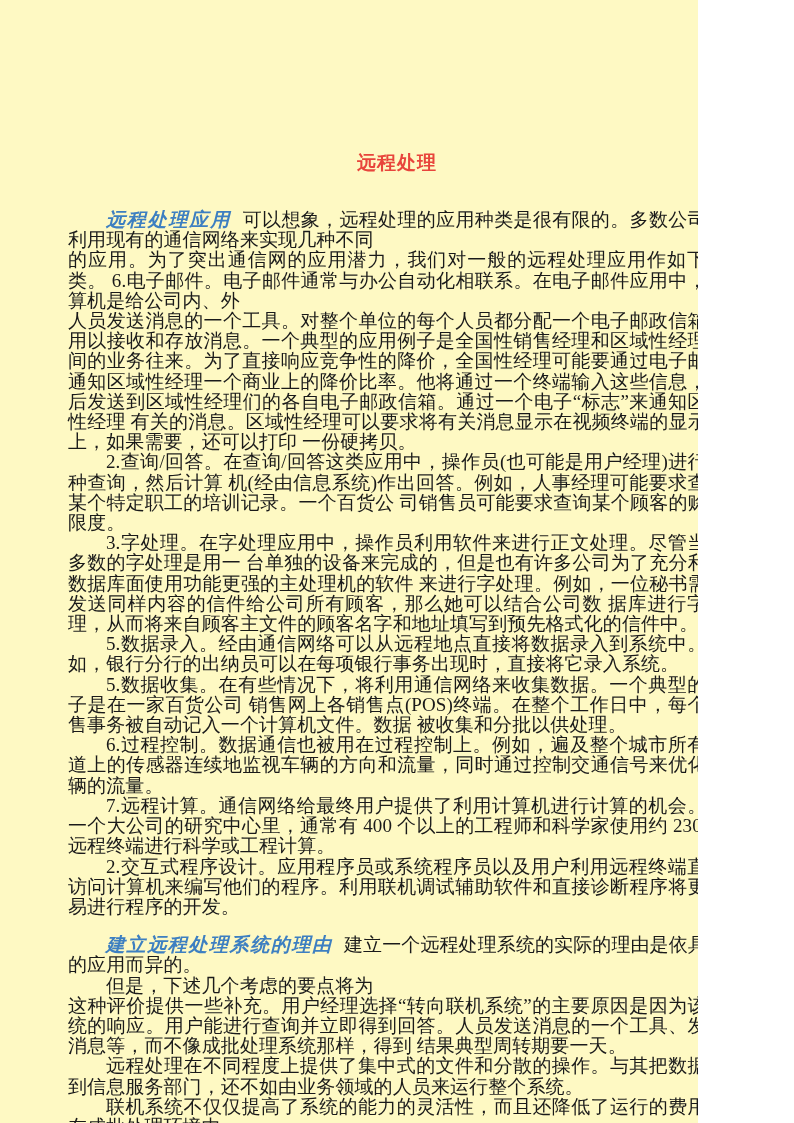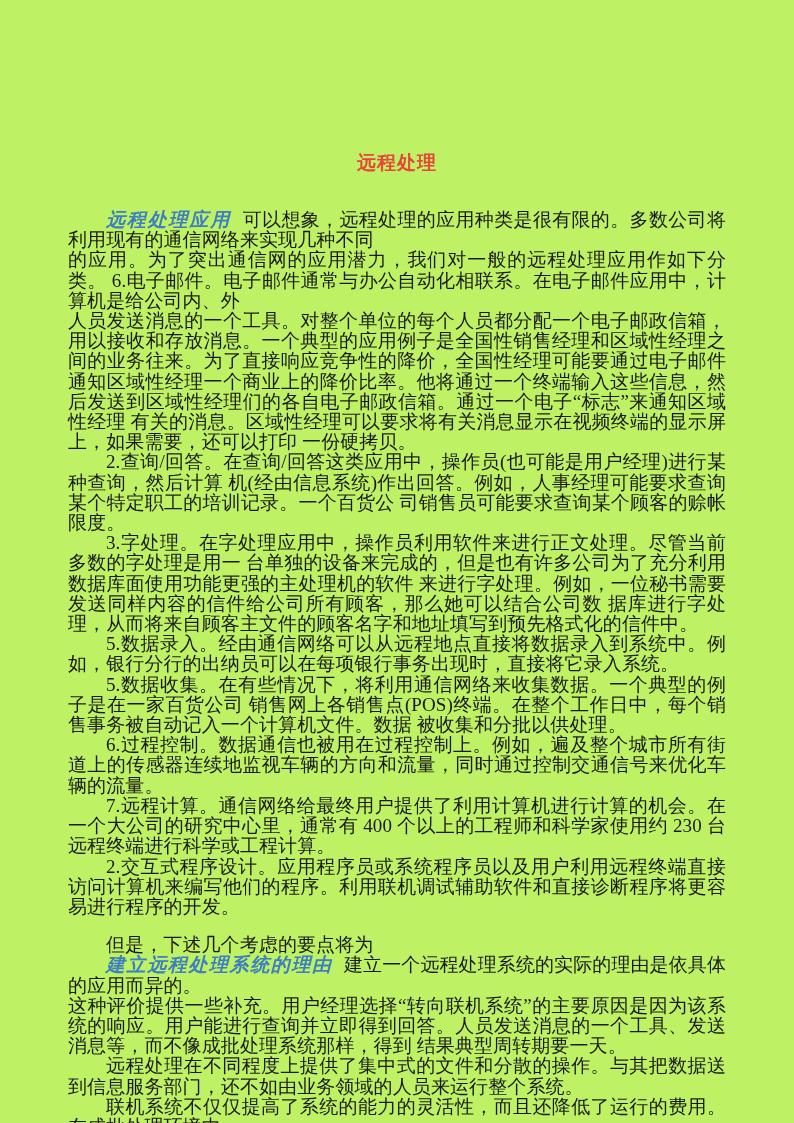--- a/index.html
+++ b/index.html
@@ -6,23 +6,23 @@
     margin: 0;
     padding: 0;
     background: #ffffff;
   }
   body {
     font-family: "Liberation Serif", "DejaVu Serif", serif;
     color: #1a1a1a;
   }
   .page {
     position: relative;
-    width: 794px;
+    width: 698px;
     height: 1123px;
-    background: #bef264;
+    background: #fef9c3;
     overflow: hidden;
     box-sizing: border-box;
   }
   .doc-body {
     position: absolute;
     left: 68px;
     top: 150px;
     width: 658px;
   }
   .doc-title {
@@ -79,21 +79,21 @@
       <p class="para indent">5.数据录入。经由通信网络可以从远程地点直接将数据录入到系统中。例如，银行分行的出纳员可以在每项银行事务出现时，直接将它录入系统。</p>
       <p class="para indent">5.数据收集。在有些情况下，将利用通信网络来收集数据。一个典型的例子是在一家百货公司 销售网上各销售点(POS)终端。在整个工作日中，每个销售事务被自动记入一个计算机文件。数据 被收集和分批以供处理。</p>
       <p class="para indent">6.过程控制。数据通信也被用在过程控制上。例如，遍及整个城市所有街道上的传感器连续地监视车辆的方向和流量，同时通过控制交通信号来优化车辆的流量。</p>
       <p class="para indent">7.远程计算。通信网络给最终用户提供了利用计算机进行计算的机会。在一个大公司的研究中心里，通常有 400 个以上的工程师和科学家使用约 230 台远程终端进行科学或工程计算。</p>
       <p class="para indent">2.交互式程序设计。应用程序员或系统程序员以及用户利用远程终端直接访问计算机来编写他们的程序。利用联机调试辅助软件和直接诊断程序将更容易进行程序的开发。</p>
     </div>
 
     <div class="gap-md"></div>
 
     <div class="section">
+      <p class="para indent"><span class="sub-head">建立远程处理系统的理由</span><span class="spacer-inline"></span><span>建立一个远程处理系统的实际的理由是依具体的应用而异的。</span></p>
       <p class="para indent">但是，下述几个考虑的要点将为</p>
-      <p class="para indent"><span class="sub-head">建立远程处理系统的理由</span><span class="spacer-inline"></span><span>建立一个远程处理系统的实际的理由是依具体的应用而异的。</span></p>
       <p class="para hang">这种评价提供一些补充。用户经理选择“转向联机系统”的主要原因是因为该系统的响应。用户能进行查询并立即得到回答。人员发送消息的一个工具、发送消息等，而不像成批处理系统那样，得到 结果典型周转期要一天。</p>
       <p class="para indent">远程处理在不同程度上提供了集中式的文件和分散的操作。与其把数据送到信息服务部门，还不如由业务领域的人员来运行整个系统。</p>
       <p class="para indent">联机系统不仅仅提高了系统的能力的灵活性，而且还降低了运行的费用。在成批处理环境中，</p>
     </div>
 
   </div>
 </div>
 
 </body></html>

